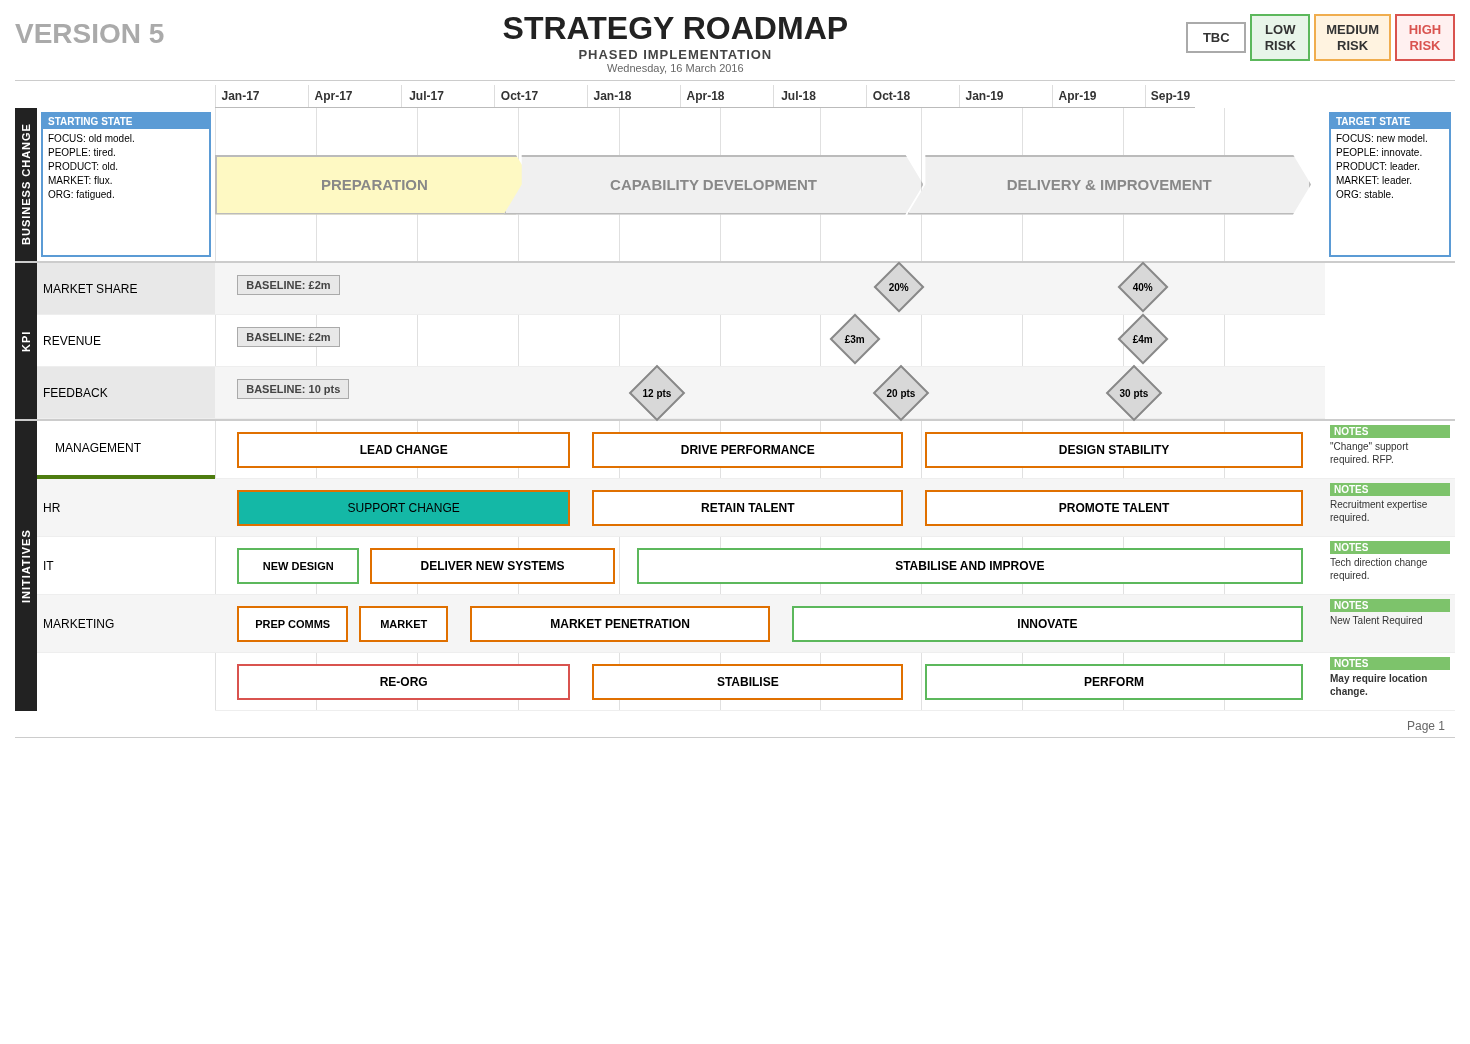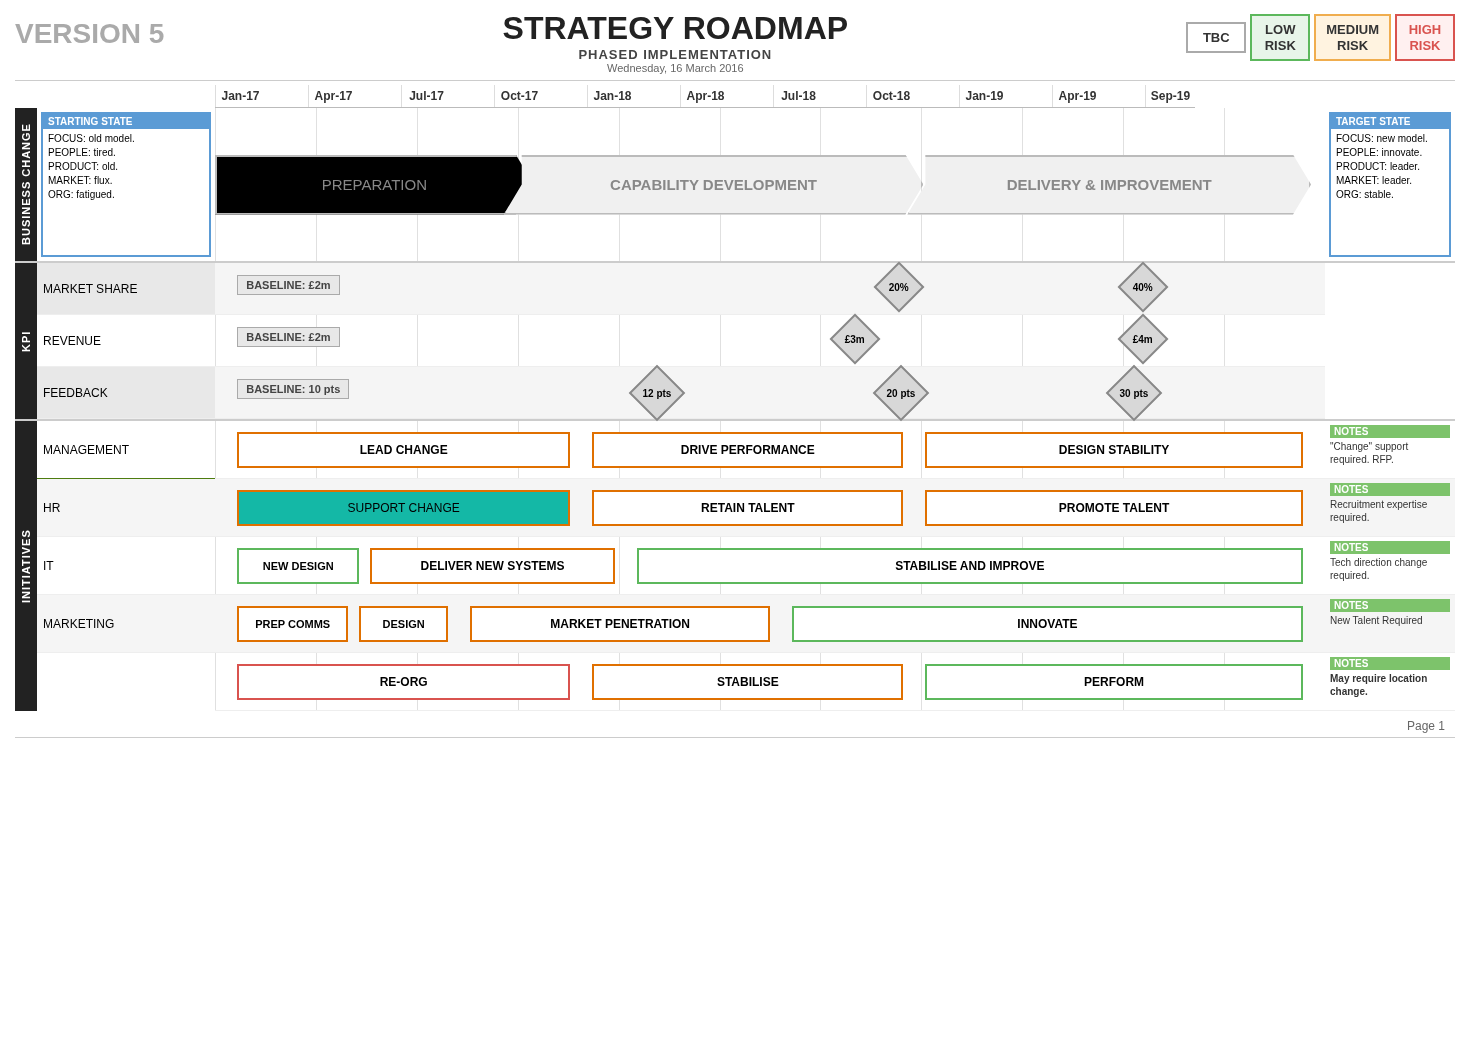--- a/index.html
+++ b/index.html
@@ -101,21 +101,21 @@
         <div class="vgrid-col"></div>
         <div class="vgrid-col"></div>
         <div class="vgrid-col"></div>
         <div class="vgrid-col"></div>
         <div class="vgrid-col"></div>
       </div>
 
       <div style="display:flex; width:100%; height:70px; position:relative; z-index:1;">
 
         <div style="flex:3; position:relative;">
-          <div style="width:calc(100% + 16px); height:60px; background:#000000; border:2px solid #bbb; display:flex; align-items:center; justify-content:center; font-size:15px; font-weight:normal; color:#888; clip-path: polygon(0 0, calc(100% - 18px) 0, 100% 50%, calc(100% - 18px) 100%, 0 100%); position:absolute; top:5px; left:0; z-index:2;">PREPARATION</div>
+          <div style="width:calc(100% + 16px); height:60px; background:#fef9c3; border:2px solid #bbb; display:flex; align-items:center; justify-content:center; font-size:15px; font-weight:bold; color:#888; clip-path: polygon(0 0, calc(100% - 18px) 0, 100% 50%, calc(100% - 18px) 100%, 0 100%); position:absolute; top:5px; left:0; z-index:2;">PREPARATION</div>
         </div>
 
         <div style="flex:4; position:relative;">
           <div style="width:calc(100% + 16px); height:60px; background:#f0f0f0; border:2px solid #bbb; display:flex; align-items:center; justify-content:center; font-size:15px; font-weight:bold; color:#888; clip-path: polygon(18px 0, calc(100% - 18px) 0, 100% 50%, calc(100% - 18px) 100%, 0 100%, 18px 50%); position:absolute; top:5px; left:-14px; z-index:2;">CAPABILITY DEVELOPMENT</div>
         </div>
 
         <div style="flex:4; position:relative;">
           <div style="width:100%; height:60px; background:#f0f0f0; border:2px solid #bbb; display:flex; align-items:center; justify-content:center; font-size:15px; font-weight:bold; color:#888; clip-path: polygon(18px 0, calc(100% - 18px) 0, 100% 50%, calc(100% - 18px) 100%, 0 100%, 18px 50%); position:absolute; top:5px; left:-14px; z-index:2;">DELIVERY &amp; IMPROVEMENT</div>
         </div>
       </div>
@@ -209,21 +209,21 @@
     </div>
 
     <div style="width:130px;"></div>
   </div>
 
   <div style="display:flex;">
 
     <div style="width:200px; flex-shrink:0; display:flex;">
       <div class="init-vert">INITIATIVES</div>
       <div style="flex:1; display:flex; flex-direction:column;">
-        <div style="height:58px; display:flex; align-items:center; font-size:12px; padding-left:6px; border-bottom:1px solid #4d7c0f;">MANAGEMENT</div>
+        <div style="height:58px; display:flex; align-items:center; font-size:12px; padding-left:18px; border-bottom:4px solid #4d7c0f;">MANAGEMENT</div>
         <div style="height:58px; display:flex; align-items:center; font-size:12px; padding-left:6px; border-bottom:1px solid #eee; background:#f5f5f5;">HR</div>
         <div style="height:58px; display:flex; align-items:center; font-size:12px; padding-left:6px; border-bottom:1px solid #eee;">IT</div>
         <div style="height:58px; display:flex; align-items:center; font-size:12px; padding-left:6px; border-bottom:1px solid #eee; background:#f5f5f5;">MARKETING</div>
       </div>
     </div>
 
     <div style="flex:1; display:flex; flex-direction:column; position:relative;">
 
       <div class="vgrid" style="z-index:0;">
         <div class="vgrid-col"></div>
@@ -252,21 +252,21 @@
       </div>
 
       <div style="height:58px; position:relative; border-bottom:1px solid #eee;">
         <div style="position:absolute; left:2%; width:11%; height:36px; top:11px; border:2px solid #5cb85c; background:#fff; display:flex; align-items:center; justify-content:center; font-size:11px; font-weight:bold; z-index:1;">NEW DESIGN</div>
         <div style="position:absolute; left:14%; width:22%; height:36px; top:11px; border:2px solid #e07000; background:#fff; display:flex; align-items:center; justify-content:center; font-size:12px; font-weight:bold; z-index:1;">DELIVER NEW SYSTEMS</div>
         <div style="position:absolute; left:38%; width:60%; height:36px; top:11px; border:2px solid #5cb85c; background:#fff; display:flex; align-items:center; justify-content:center; font-size:12px; font-weight:bold; z-index:1;">STABILISE AND IMPROVE</div>
       </div>
 
       <div style="height:58px; position:relative; border-bottom:1px solid #eee; background:#f5f5f5;">
         <div style="position:absolute; left:2%; width:10%; height:36px; top:11px; border:2px solid #e07000; background:#fff; display:flex; align-items:center; justify-content:center; font-size:11px; font-weight:bold; z-index:1;">PREP COMMS</div>
-        <div style="position:absolute; left:13%; width:8%; height:36px; top:11px; border:2px solid #e07000; background:#fff; display:flex; align-items:center; justify-content:center; font-size:11px; font-weight:bold; z-index:1;">DESIGN</div>
+        <div style="position:absolute; left:13%; width:8%; height:36px; top:11px; border:2px solid #e07000; background:#fff; display:flex; align-items:center; justify-content:center; font-size:11px; font-weight:bold; z-index:1;">MARKET</div>
         <div style="position:absolute; left:23%; width:27%; height:36px; top:11px; border:2px solid #e07000; background:#fff; display:flex; align-items:center; justify-content:center; font-size:12px; font-weight:bold; z-index:1;">MARKET PENETRATION</div>
         <div style="position:absolute; left:52%; width:46%; height:36px; top:11px; border:2px solid #5cb85c; background:#fff; display:flex; align-items:center; justify-content:center; font-size:12px; font-weight:bold; z-index:1;">INNOVATE</div>
       </div>
 
       <div style="height:58px; position:relative; border-bottom:1px solid #eee;">
         <div style="position:absolute; left:2%; width:30%; height:36px; top:11px; border:2px solid #d9534f; background:#fff; display:flex; align-items:center; justify-content:center; font-size:12px; font-weight:bold; z-index:1;">RE-ORG</div>
         <div style="position:absolute; left:34%; width:28%; height:36px; top:11px; border:2px solid #e07000; background:#fff; display:flex; align-items:center; justify-content:center; font-size:12px; font-weight:bold; z-index:1;">STABILISE</div>
         <div style="position:absolute; left:64%; width:34%; height:36px; top:11px; border:2px solid #5cb85c; background:#fff; display:flex; align-items:center; justify-content:center; font-size:12px; font-weight:bold; z-index:1;">PERFORM</div>
       </div>
     </div>

